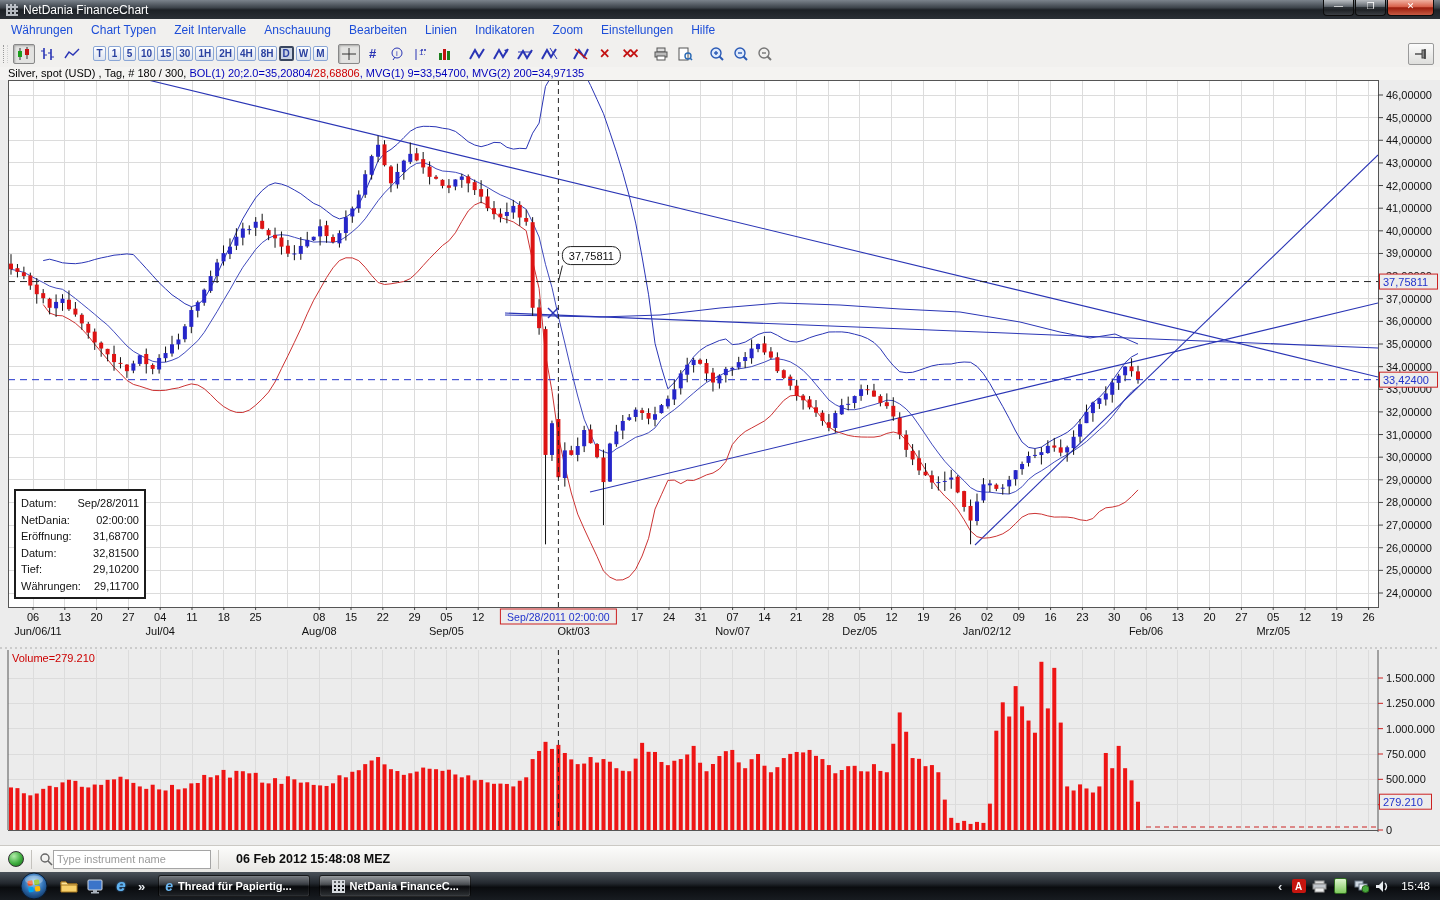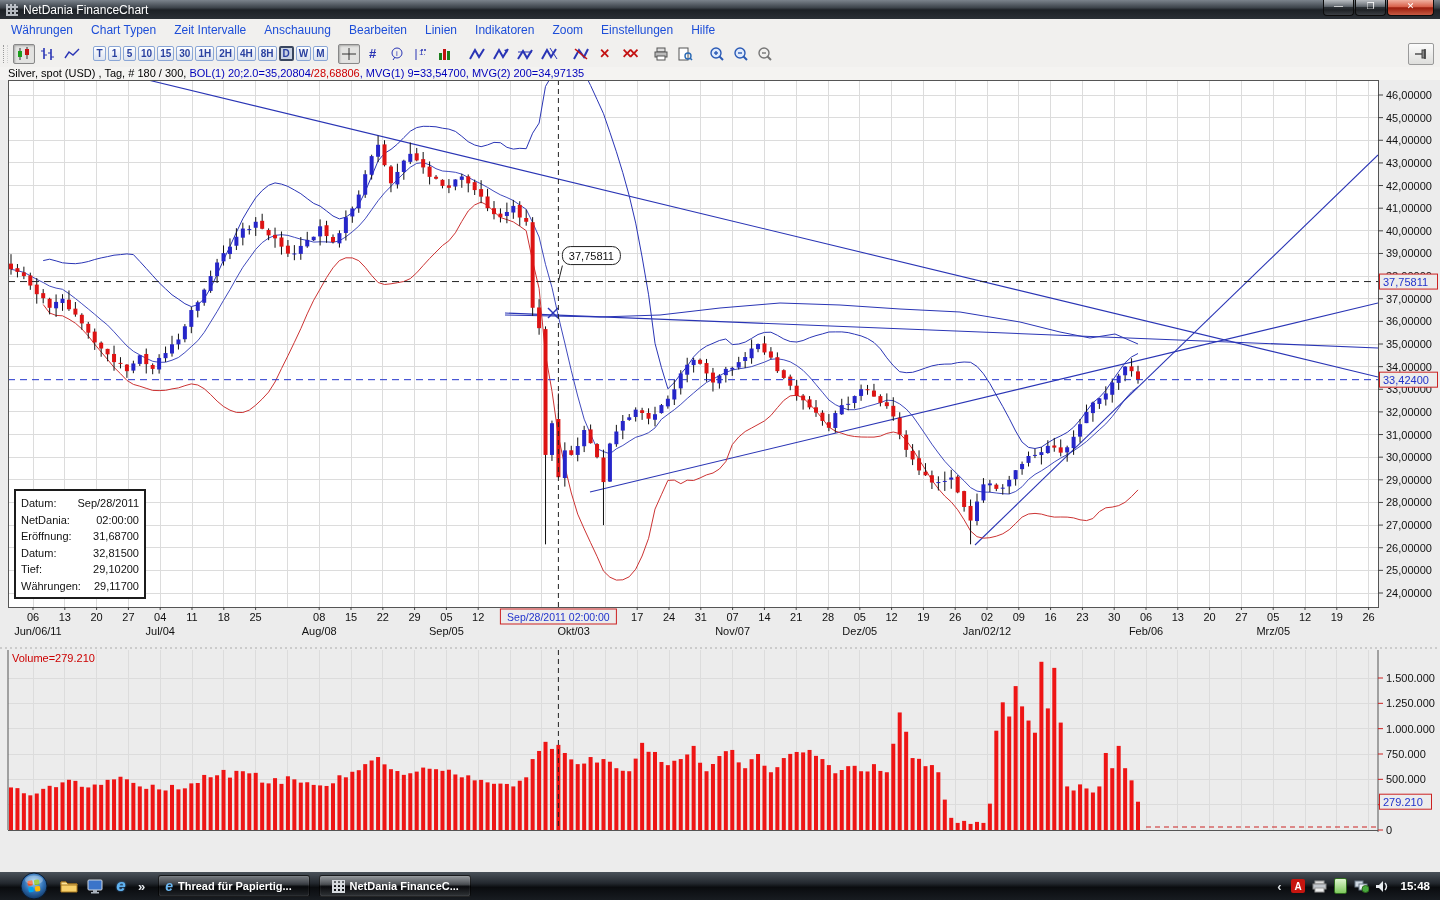--- a/index.html
+++ b/index.html
@@ -72,21 +72,21 @@
   .ico-dots{width:13px;height:13px;flex:none;background:
       repeating-linear-gradient(90deg,#d6dade 0 2px,transparent 2px 4px),
       repeating-linear-gradient(0deg,#d6dade 0 2px,transparent 2px 4px);}
   .ico-ie-sm{color:#6cb8f2;font-weight:bold;font-style:italic;font-size:14px;flex:none;line-height:13px;}
   .tray{margin-left:auto;display:flex;align-items:center;padding-right:10px;}
   .tray-chev{color:#d8dce0;font-size:13px;font-weight:bold;margin-right:6px;}
   .tray-ico{width:15px;height:15px;margin:0 3px;display:flex;align-items:center;justify-content:center;}
   .ico-acrobat{width:14px;height:14px;background:#c6150f;border-radius:2px;color:#fff;font-size:10px;font-weight:bold;
                display:flex;align-items:center;justify-content:center;}
   .ico-green{width:11px;height:14px;background:linear-gradient(#def5cf,#7fc95d);border:1px solid #2e6b1e;border-radius:2px;}
-  .clock{font-size:11.5px;margin-left:8px;color:#fff;font-weight:bold;}
+  .clock{font-size:11.5px;margin-left:8px;color:#fff;}
 </style>
 </head>
 <body>
 
 <div id="screen">
 
   <div class="titlebar">
     <span class="title-icon"></span>
     <span>NetDania FinanceChart</span>
     <div class="win-btns">
@@ -1140,20 +1140,31 @@
             <span>29,10200</span>
           </div>
           <div class="tt-row">
             <span>Währungen:</span>
             <span>29,11700</span>
           </div>
         </div>
     </div>
   </div>
 
+  <div class="statusbar">
+    <span class="sb-orb"></span>
+    <span class="sb-sep"></span>
+    <svg width="14" height="14">
+        <circle cx="6" cy="6" r="4" fill="none" stroke="#666" stroke-width="1.4"></circle>
+        <line x1="9" y1="9" x2="13" y2="13" stroke="#666" stroke-width="1.6"></line>
+      </svg>
+    <input class="sb-input" type="text" placeholder="Type instrument name" style="">
+    <span class="sb-sep"></span>
+    <span class="sb-time">06 Feb 2012 15:48:08 MEZ</span>
+  </div>
 
   <div class="taskbar">
     <svg class="start-orb" viewBox="0 0 28 28">
       <defs>
         <radialGradient id="orbg" cx="50%" cy="35%" r="70%">
           <stop offset="0%" stop-color="#9fd4f7"></stop>
             <stop offset="55%" stop-color="#2f6fb4"></stop>
             <stop offset="100%" stop-color="#0c2d56"></stop>
         </radialGradient>
       </defs>

